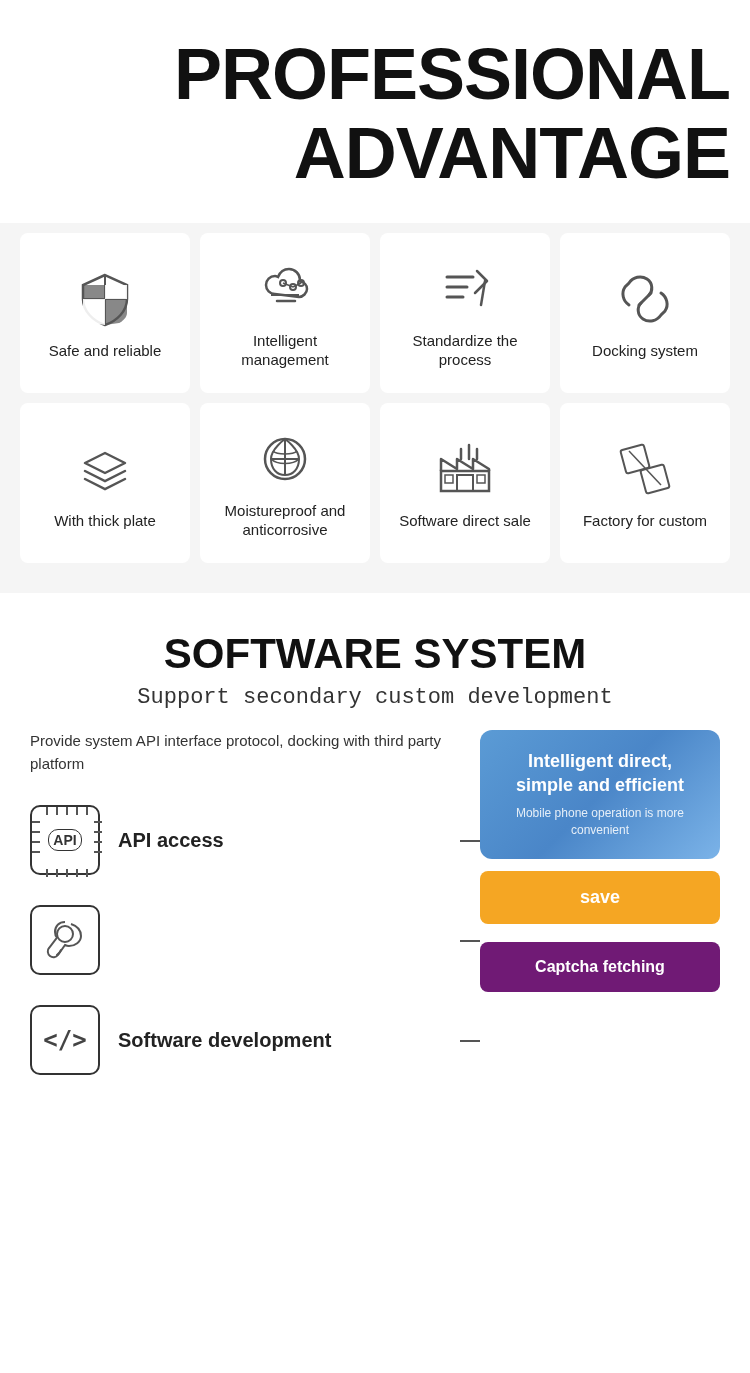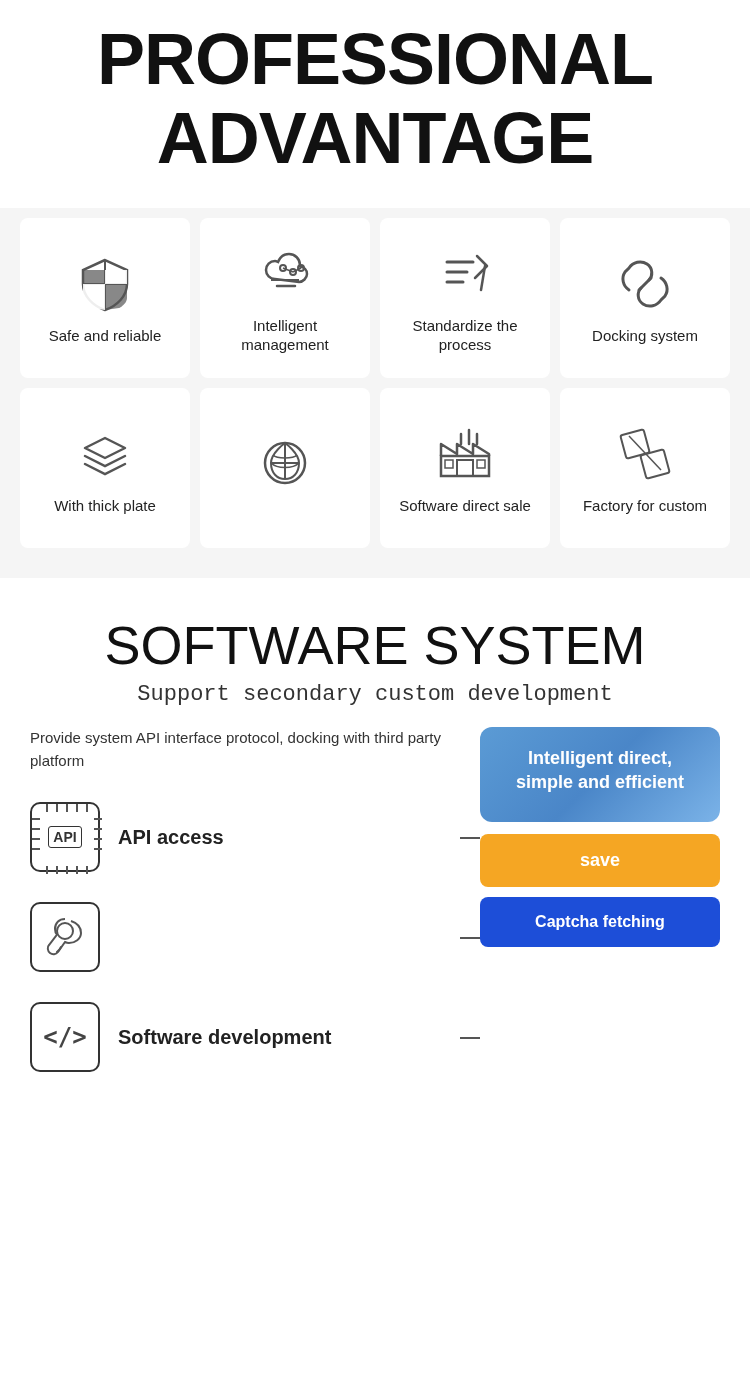--- a/index.html
+++ b/index.html
@@ -4,22 +4,22 @@
   <style>
     * { margin: 0; padding: 0; box-sizing: border-box; }
     body {
       width: 750px;
       background: #fff;
       font-family: Arial, sans-serif;
     }
 
     
     .header-section {
-      text-align: center;
-      padding: 20px 20px 30px;
+      text-align: right;
+      padding: 35px 20px 30px;
       background: #fff;
     }
     .header-title {
       font-size: 72px;
       font-weight: 900;
       line-height: 1.1;
       color: #111;
       text-transform: uppercase;
       letter-spacing: -1px;
     }
@@ -58,22 +58,22 @@
       height: 56px;
       margin-bottom: 14px;
     }
 
     
     .software-section {
       padding: 40px 30px 30px;
       background: #fff;
     }
     .software-title {
-      font-size: 54px;
-      font-weight: 400;
+      font-size: 42px;
+      font-weight: 700;
       color: #111;
       text-align: center;
       line-height: 1;
       margin-bottom: 10px;
     }
     .software-subtitle {
       font-size: 22px;
       color: #333;
       text-align: center;
       margin-bottom: 20px;
@@ -154,27 +154,27 @@
       display: block;
       width: 100%;
       background: #f5a623;
       color: #fff;
       border: none;
       border-radius: 8px;
       padding: 16px;
       font-size: 18px;
       font-weight: bold;
       text-align: center;
-      margin-bottom: 10px;
+      margin-bottom: 18px;
       cursor: pointer;
     }
     .btn-captcha {
       display: block;
       width: 100%;
-      background: #1d4ed8;
+      background: #701a75;
       color: #fff;
       border: none;
       border-radius: 8px;
       padding: 16px;
       font-size: 16px;
       font-weight: bold;
       text-align: center;
       cursor: pointer;
     }
 
@@ -190,21 +190,21 @@
       flex-shrink: 0;
       flex-direction: column;
       position: relative;
     }
     .api-text {
       font-size: 14px;
       font-weight: bold;
       color: #333;
       border: 1.5px solid #333;
       padding: 2px 4px;
-      border-radius: 3px;
+      border-radius: 10px;
     }
   </style>
 </head>
 <body>
 
 <div class="header-section">
   <div class="header-title">
     <span>PROFESSIONAL</span><br>
     <span>ADVANTAGE</span><br>
   </div>
@@ -275,20 +275,21 @@
 
     <div class="grid-card">
       <svg class="icon-svg" viewBox="0 0 56 56">
         <circle cx="28" cy="28" r="20" fill="none" stroke="#555" stroke-width="2.5"></circle>
         <path d="M28 8 C28 8 14 18 14 28 C14 38 20 44 28 44 C36 44 42 38 42 28 C42 18 28 8 28 8 Z" fill="none" stroke="#555" stroke-width="2"></path>
         <path d="M14 28 L42 28" stroke="#555" stroke-width="2" fill="none"></path>
         <path d="M28 8 L28 44" stroke="#555" stroke-width="2" fill="none"></path>
         <path d="M16 20 C20 24 36 24 40 20" stroke="#555" stroke-width="1.5" fill="none"></path>
         <path d="M14 28 C20 34 36 34 42 28" stroke="#555" stroke-width="1.5" fill="none"></path>
       </svg>
+      <div class="grid-label">Moistureproof and anticorrosive</div>
     </div>
 
     <div class="grid-card">
       <svg class="icon-svg" viewBox="0 0 56 56">
         <rect x="4" y="30" width="48" height="20" fill="none" stroke="#555" stroke-width="2.5"></rect>
         <path d="M4 30 L4 18 L20 28 L20 18 L36 28 L36 18 L52 28 L52 30" fill="none" stroke="#555" stroke-width="2.5" stroke-linejoin="round"></path>
         <rect x="20" y="34" width="16" height="16" fill="none" stroke="#555" stroke-width="2"></rect>
         <rect x="8" y="34" width="8" height="8" fill="none" stroke="#555" stroke-width="1.5"></rect>
         <rect x="40" y="34" width="8" height="8" fill="none" stroke="#555" stroke-width="1.5"></rect>
         <line x1="24" y1="8" x2="24" y2="18" stroke="#555" stroke-width="2.5" stroke-linecap="round"></line>
@@ -364,18 +365,19 @@
           &lt;/&gt;
         </div>
         <div class="software-item-label">Software development</div>
         <div class="connector-line"></div>
       </div>
     </div>
 
     <div class="software-right">
       <div class="phone-card">
         <div class="phone-card-title">Intelligent direct, simple and efficient</div>
+        <div class="phone-card-sub">Mobile phone operation is more convenient</div>
       </div>
       <button class="btn-save">save</button>
       <button class="btn-captcha">Captcha fetching</button>
     </div>
   </div>
 </div>
 
 </body></html>

